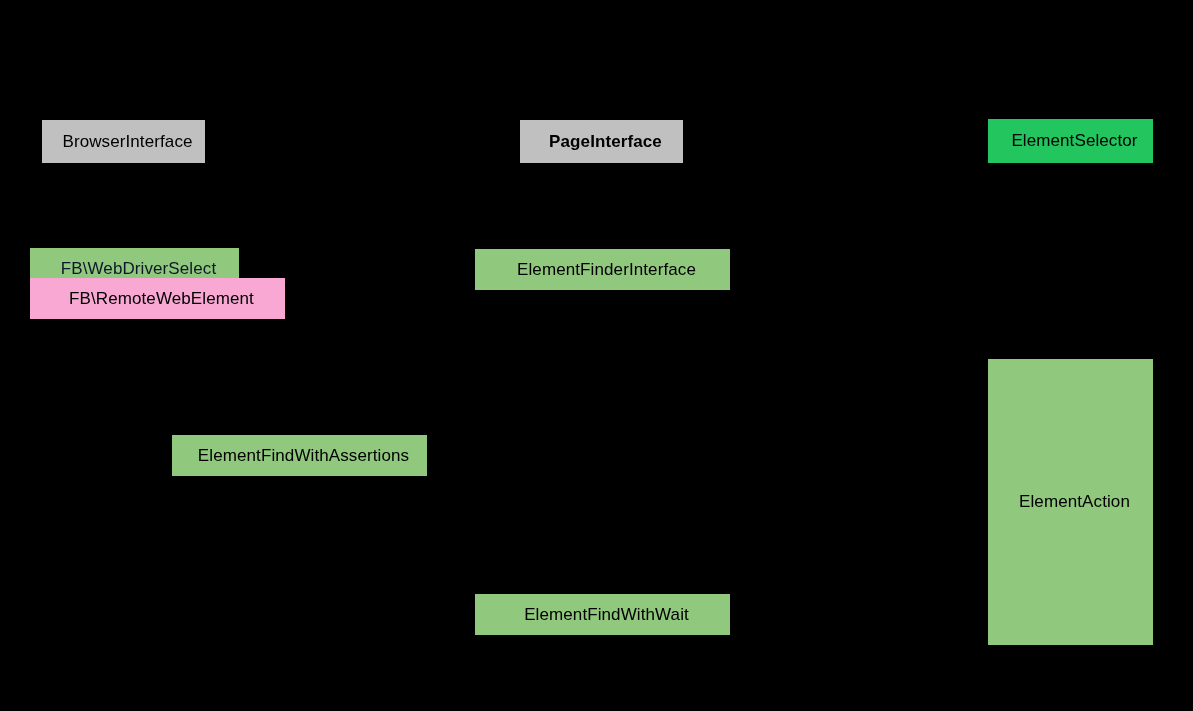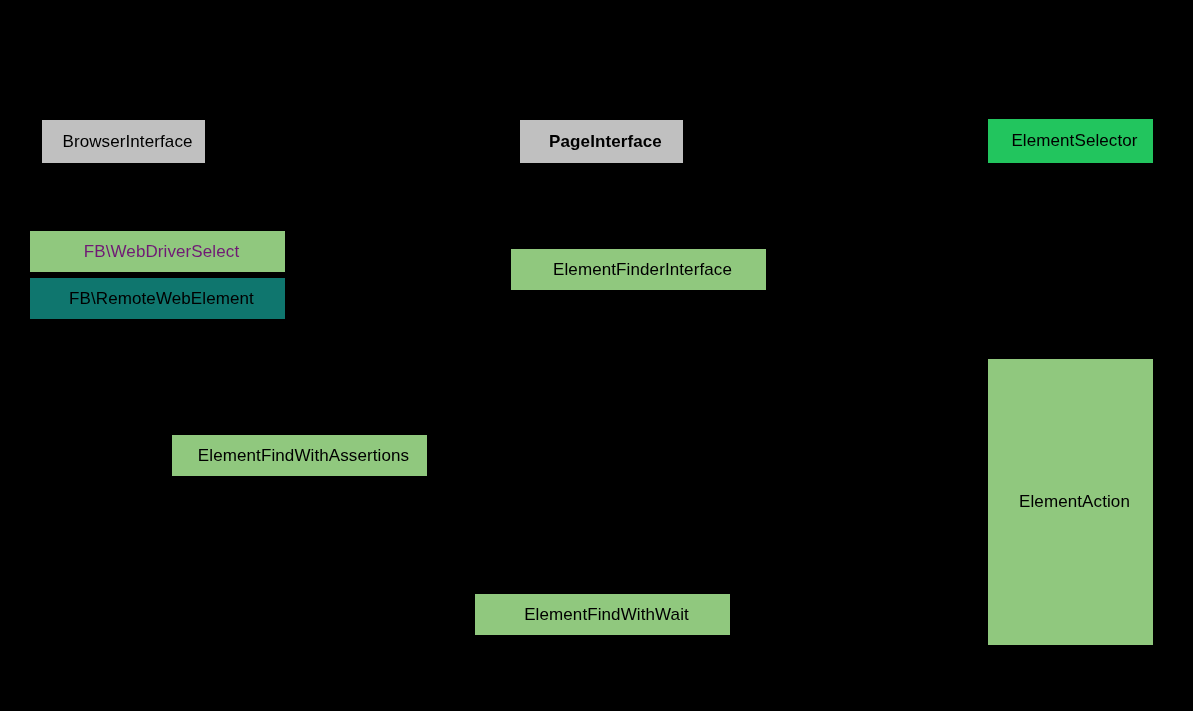--- a/index.html
+++ b/index.html
@@ -54,29 +54,29 @@
   </div>
 
   <div class="node node-interface" style="left: 520px; top: 120px; width: 163px; height: 43px; background: rgb(192, 192, 192); color: rgb(0, 0, 0); font-weight: bold;">
     <span class="node-label">PageInterface</span>
   </div>
 
   <div class="node node-class" style="left: 988px; top: 119px; width: 165px; height: 44px; background: #22c55e; color: rgb(0, 0, 0);">
     <span class="node-label">ElementSelector</span>
   </div>
 
-  <div class="node node-class" style="left: 30px; top: 231px; width: 255px; height: 41px; background: rgb(144, 200, 126); color: #701a75;">
+  <div class="node node-class" style="left: 30px; top: 248px; width: 209px; height: 41px; background: rgb(144, 200, 126); color: #0f172a;">
     <span class="node-label">FB\WebDriverSelect</span>
   </div>
 
-  <div class="node node-class" style="left: 30px; top: 278px; width: 255px; height: 41px; background: #0f766e; color: rgb(0, 0, 0);">
+  <div class="node node-class" style="left: 30px; top: 278px; width: 255px; height: 41px; background: #f9a8d4; color: rgb(0, 0, 0);">
     <span class="node-label">FB\RemoteWebElement</span>
   </div>
 
-  <div class="node node-class" style="left: 475px; top: 249px; width: 255px; height: 41px; background: rgb(144, 200, 126); color: rgb(0, 0, 0); margin-left: 36px;">
+  <div class="node node-class" style="left: 475px; top: 249px; width: 255px; height: 41px; background: rgb(144, 200, 126); color: rgb(0, 0, 0);">
     <span class="node-label">ElementFinderInterface</span>
   </div>
 
   <div class="node node-class node-tall" style="left: 988px; top: 315px; width: 165px; height: 286px; background: rgb(144, 200, 126); color: rgb(0, 0, 0); margin-top: 44px;">
     <span class="node-label">ElementAction</span>
   </div>
 
   <div class="node node-class" style="left: 172px; top: 435px; width: 255px; height: 41px; background: rgb(144, 200, 126); color: rgb(0, 0, 0); align-items: center;">
     <span class="node-label">ElementFindWithAssertions</span>
   </div>

